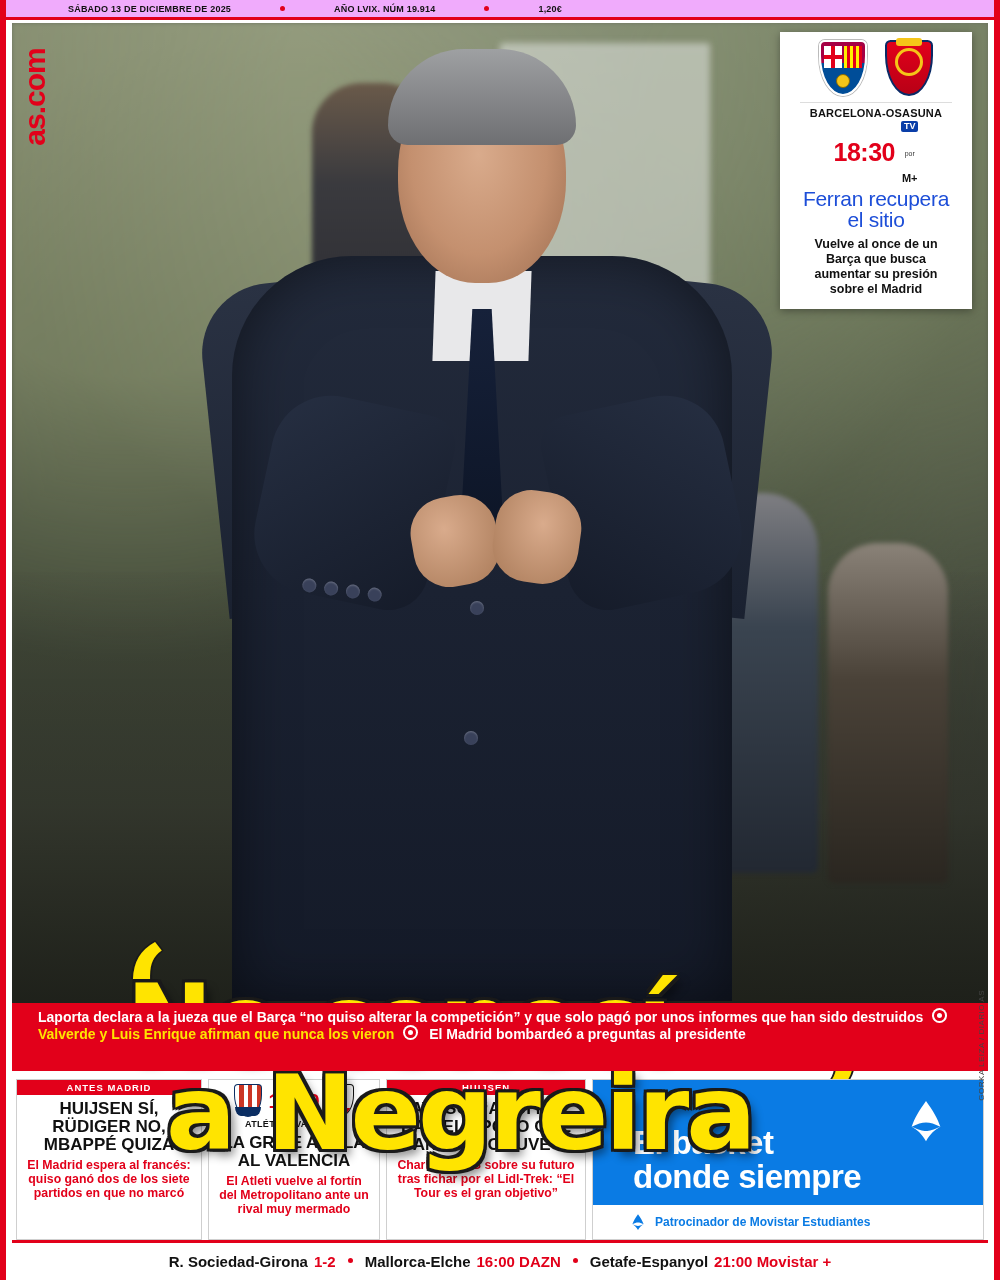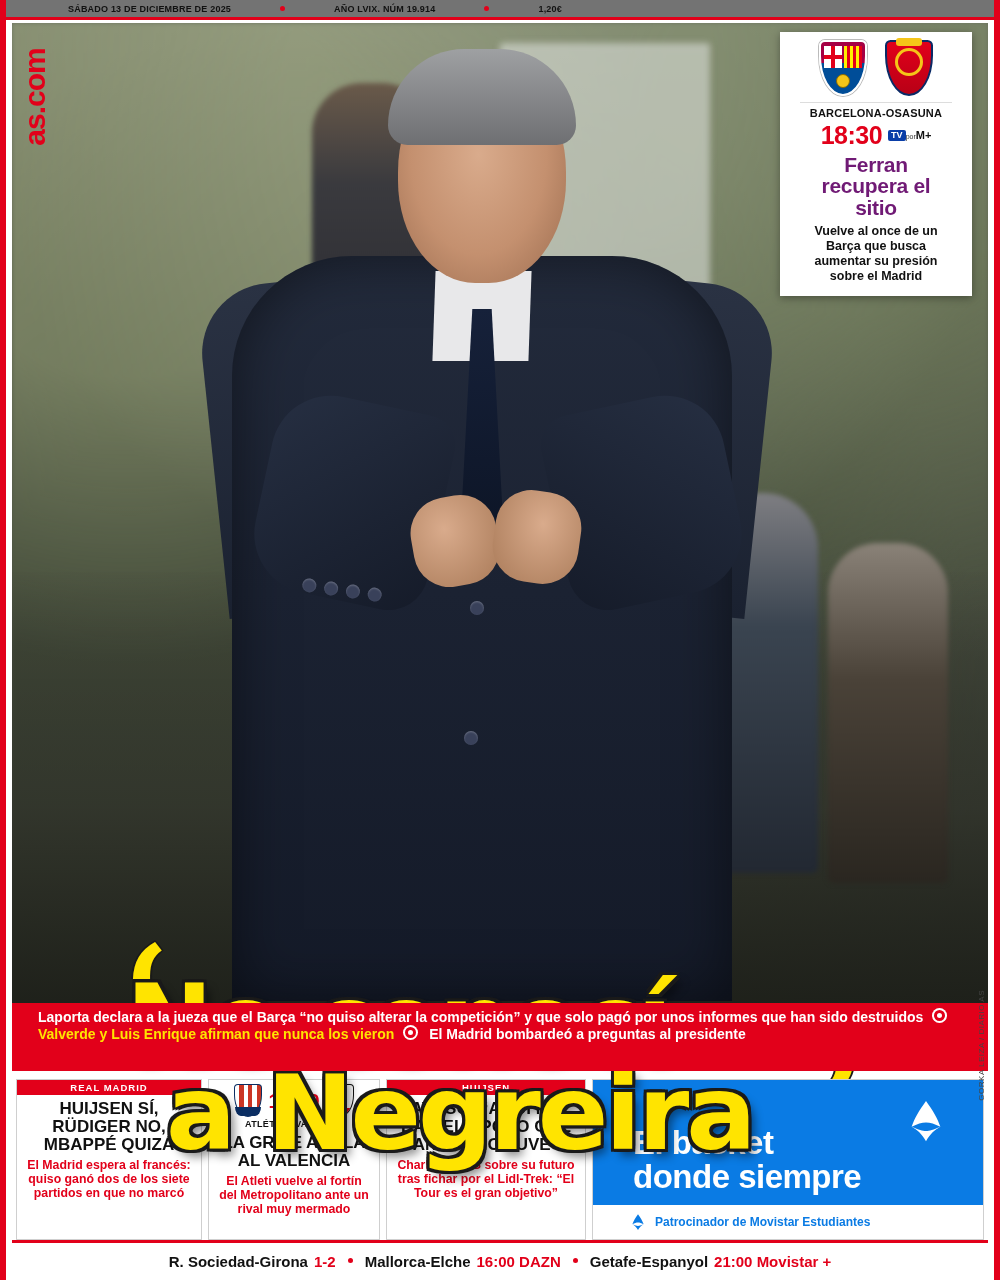--- a/index.html
+++ b/index.html
@@ -13,21 +13,21 @@
     position: relative;
     width: 1000px; height: 1280px;
     background: #fff;
     border-left: 6px solid #e2001a;
     border-right: 6px solid #e2001a;
   }
 
   
   .topbar {
     position: absolute; top: 0; left: 0; right: 0; height: 20px;
-    background: #737373;
+    background: #f0abfc;
     border-bottom: 3px solid #e2001a;
     display: flex; align-items: center;
     padding-left: 62px;
     font-size: 9px; font-weight: bold; letter-spacing: .2px;
     color: #111;
     gap: 44px;
   }
   .topbar .dot {
     display: inline-block; width: 5px; height: 5px; border-radius: 50%;
     background: #e2001a; margin: 0 5px 1px 5px;
@@ -172,29 +172,29 @@
   }
   .promo .match {
     font-size: 11px; font-weight: bold; color: #111; letter-spacing: .2px;
     border-top: 1px solid #ddd; padding-top: 4px;
   }
   .promo .timerow {
     display: flex; align-items: center; justify-content: center; gap: 6px;
     margin: 2px 0 4px;
   }
   .promo .time { color: #e2001a; font-size: 25px; font-weight: bold; letter-spacing: -.5px; }
-  .promo .chan { display: flex; flex-direction: row; align-items: center; line-height: 1; }
+  .promo .chan { display: flex; flex-direction: column; align-items: center; line-height: 1; gap: 16px; }
   .promo .chan .tv {
     background: #0a3ea8; color: #fff; font-size: 9px; font-weight: bold;
     padding: 1px 3px; border-radius: 2px;
   }
   .promo .chan .por { font-size: 7px; color: #333; margin-top: 2px; }
   .promo .chan .mplus { font-size: 11px; font-weight: bold; color: #111; }
   .promo h2 {
-    color: #701a75; font-size: 21px; line-height: 1.02; font-weight: bold;
+    color: #1d4ed8; font-size: 21px; line-height: 1.02; font-weight: normal;
     margin: 4px 0 6px; letter-spacing: -.3px;
   }
   .promo p { font-size: 12.5px; line-height: 1.2; font-weight: bold; color: #111; }
 
   
   .masthead {
     position: absolute; top: 26px; left: 66px; z-index: 25;
     color: #e2001a;
     font-size: 148px; font-weight: bold; line-height: .78;
     letter-spacing: -8px;
@@ -427,21 +427,21 @@
     <span>Laporta declara a la jueza que el Barça “no quiso alterar la competición” y que solo pagó por unos informes que han sido destruidos</span>
     <span class="bullet"></span>
     <span class="y">Valverde y Luis Enrique afirman que nunca los vieron</span>
     <span class="bullet"></span>
     <span>El Madrid bombardeó a preguntas al presidente</span>
   </div>
 
   <div class="lower">
 
     <div class="card c1">
-      <div class="kicker">REAL MADRID</div>
+      <div class="kicker">ANTES MADRID</div>
       <h3>HUIJSEN SÍ, RÜDIGER NO, MBAPPÉ QUIZÁ</h3>
       <p>El Madrid espera al francés: quiso ganó dos de los siete partidos en que no marcó</p>
     </div>
 
     <div class="card c2">
       <div class="matchrow">
         <div class="mini-crest mini-atleti"></div>
         <div class="time2">14:00</div>
         <div class="mini-crest mini-valencia"></div>
       </div>

